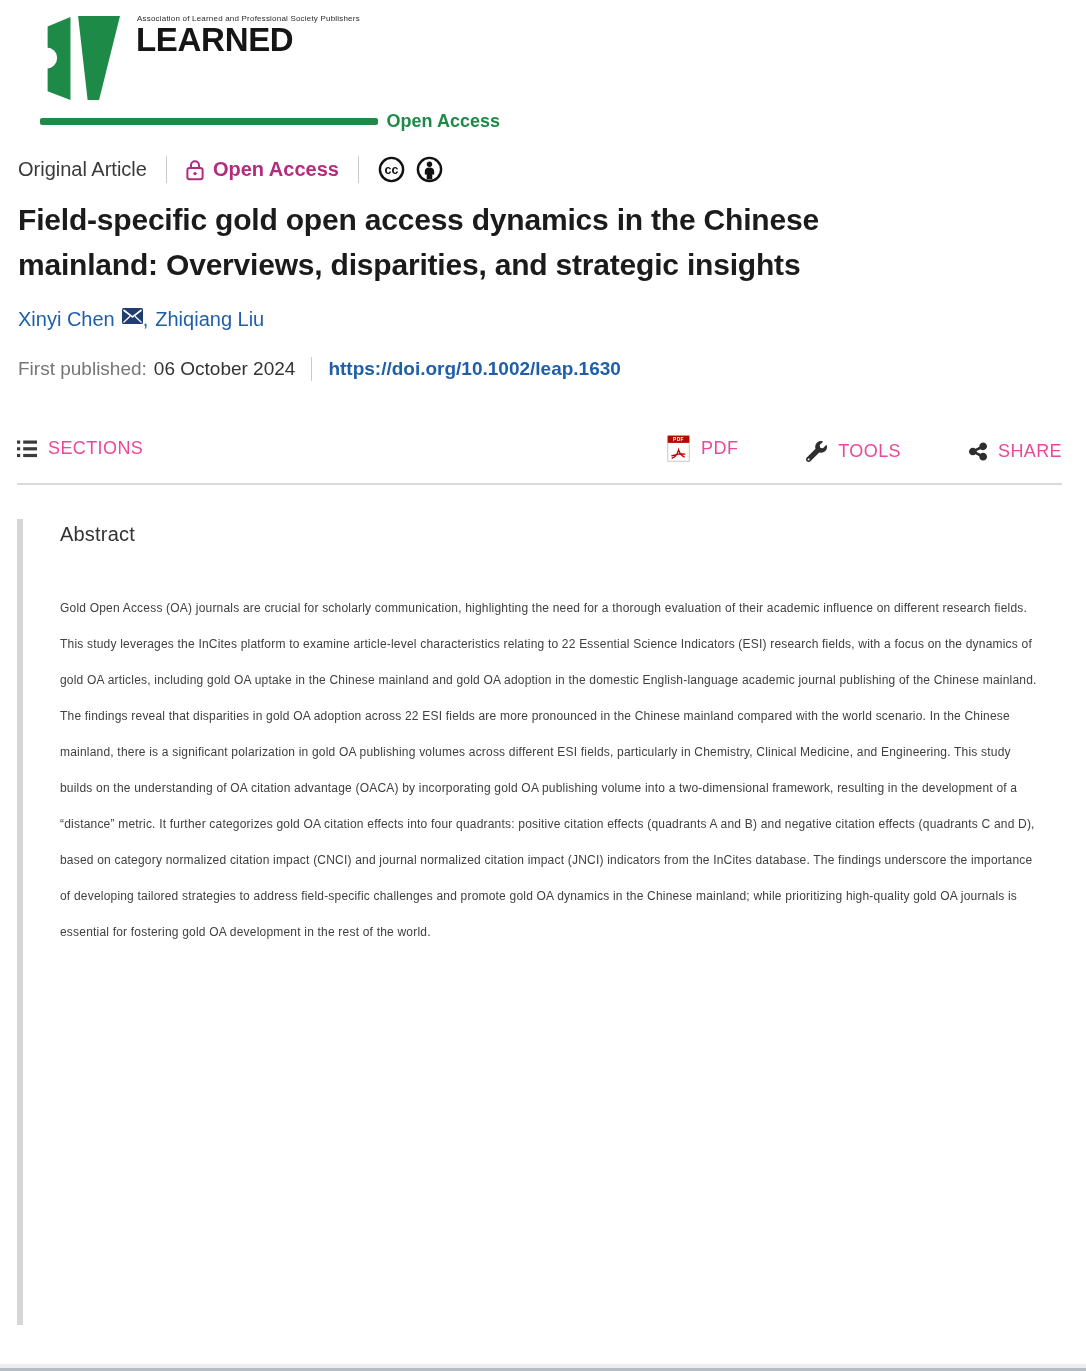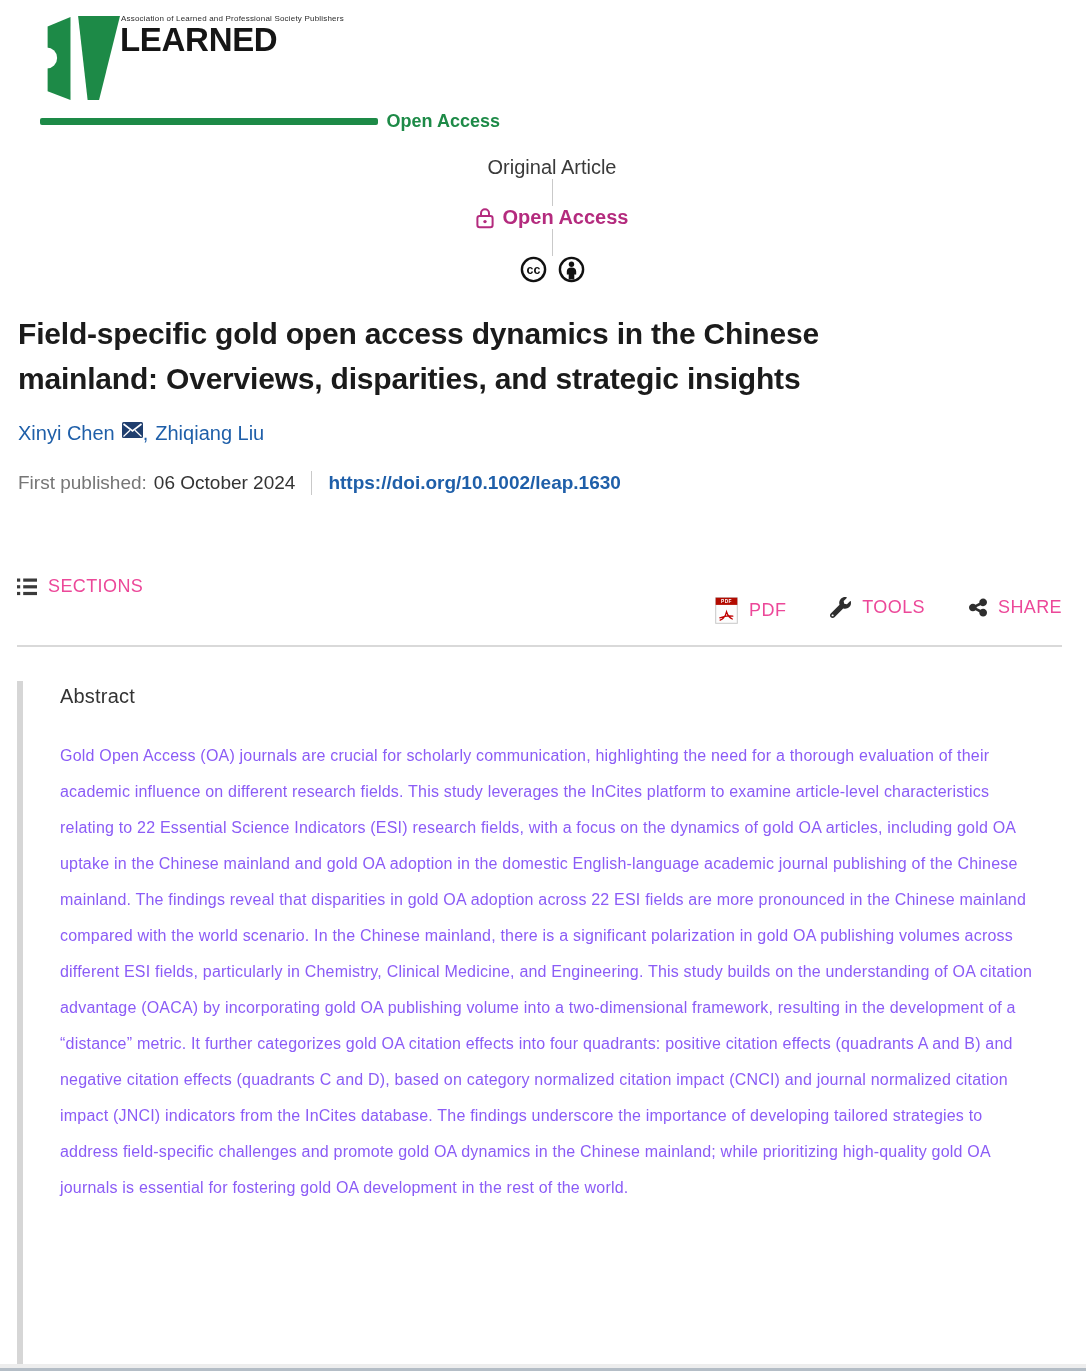--- a/index.html
+++ b/index.html
@@ -9,55 +9,55 @@
     width:1086px; height:1371px;
     background:#fff;
     overflow:hidden;
     font-family:"Liberation Sans","DejaVu Sans",sans-serif;
     color:#222;
   }
   
   .masthead { display:block; margin:12px 0 0 40px; text-decoration:none; color:inherit; width:460px; }
   .logo-row { display:flex; align-items:flex-start; }
   .logo-mark { flex:0 0 auto; }
-  .logo-text { margin-left:0; }
+  .logo-text { margin-left:16px; }
   .assoc { font-size:8px; color:#2b2b2b; letter-spacing:.2px; margin:2px 0 1px 1px; white-space:nowrap; }
   .jname { font-size:33px; font-weight:700; color:#151515; line-height:.97; letter-spacing:-.3px; }
   .bar-row { display:flex; align-items:center; margin-top:7px; }
   .green-bar { width:348px; height:7px; background:#1d8a47; border-radius:2px; }
   .oa-tag { margin-left:9px; font-size:18px; font-weight:700; color:#1d8a47; white-space:nowrap; }
   
-  .meta-row { display:flex; align-items:center; margin:24px 0 0 18px;flex-direction:column; }
+  .meta-row { display:flex; align-items:center; margin:24px 0 0 18px; }
   .article-type { font-size:20px; color:#3a3a3a; }
   .vdiv { width:1px; height:27px; background:#c9c9c9; margin:0 19px; }
   .oa-badge { display:inline-flex; align-items:center; gap:9px; }
   .oa-badge .lbl { font-size:20px; font-weight:700; color:#b42b7e; }
   .cc-icons { display:inline-flex; align-items:center; gap:11px;justify-content:center; }
   
-  .title { margin:28px 40px 0 18px; max-width:910px; font-size:30px; line-height:45px; font-weight:700; color:#1b1b1b; letter-spacing:-.2px; }
+  .title { margin:14px 40px 0 18px; max-width:910px; font-size:30px; line-height:45px; font-weight:700; color:#1b1b1b; letter-spacing:-.2px; }
   .authors { margin:21px 0 0 18px; font-size:20px; display:flex; }
   .authors a { color:#1f5fa9; text-decoration:none; cursor:pointer; }
   .env-link { display:inline-flex; margin-left:7px; cursor:pointer; }
   .sep { color:#1f5fa9; margin-right:7px; }
   .pub-row { margin:26px 16px 0 18px; font-size:19px; display:flex; align-items:center; }
   .pub-label { color:#767676; }
   .pub-date { color:#333; font-weight:400; margin-left:7px; }
   .pub-row .vdiv { height:24px; margin:0 16px; }
   .doi { color:#1f5fa9; font-weight:700; text-decoration:none; cursor:pointer; }
   
   .toolbar { margin:54px 24px 0 17px; display:flex; align-items:center; justify-content:space-between; }
   .tb-item { display:inline-flex; align-items:center; gap:11px; background:none; border:none;
              font-family:inherit; font-size:18px; letter-spacing:.4px; color:#ec4899; cursor:pointer; text-decoration:none; }
-  .tb-right { display:flex; align-items:flex-start; gap:44px;margin-top:48px; }
+  .tb-right { display:flex; align-items:flex-end; gap:68px; }
   
   .rule { margin:21px 24px 0 17px; border-top:2px solid #d9d9d9; }
   
   .abstract { margin:34px 46px 0 17px; border-left:6px solid #d6d6d6; padding:4px 0 30px 37px; min-height:806px; }
   .abstract h2 { font-size:20px; font-weight:400; color:#333; letter-spacing:.2px; }
-  .abstract p { margin-top:30px; max-width:990px; font-size:16px; line-height:36px; letter-spacing:.2px; color:#8b5cf6; }
+  .abstract p { margin-top:44px; max-width:990px; font-size:12px; line-height:36px; letter-spacing:.2px; color:#404040; }
   
   .footer-strip { position:absolute; left:0; right:0; bottom:0; height:7px; background:#ededed; border-bottom:3px solid #b4bdc6; }
 </style>
 </head>
 <body>
 
 <div class="page">
 
   <a class="masthead">
     <div class="logo-row">

